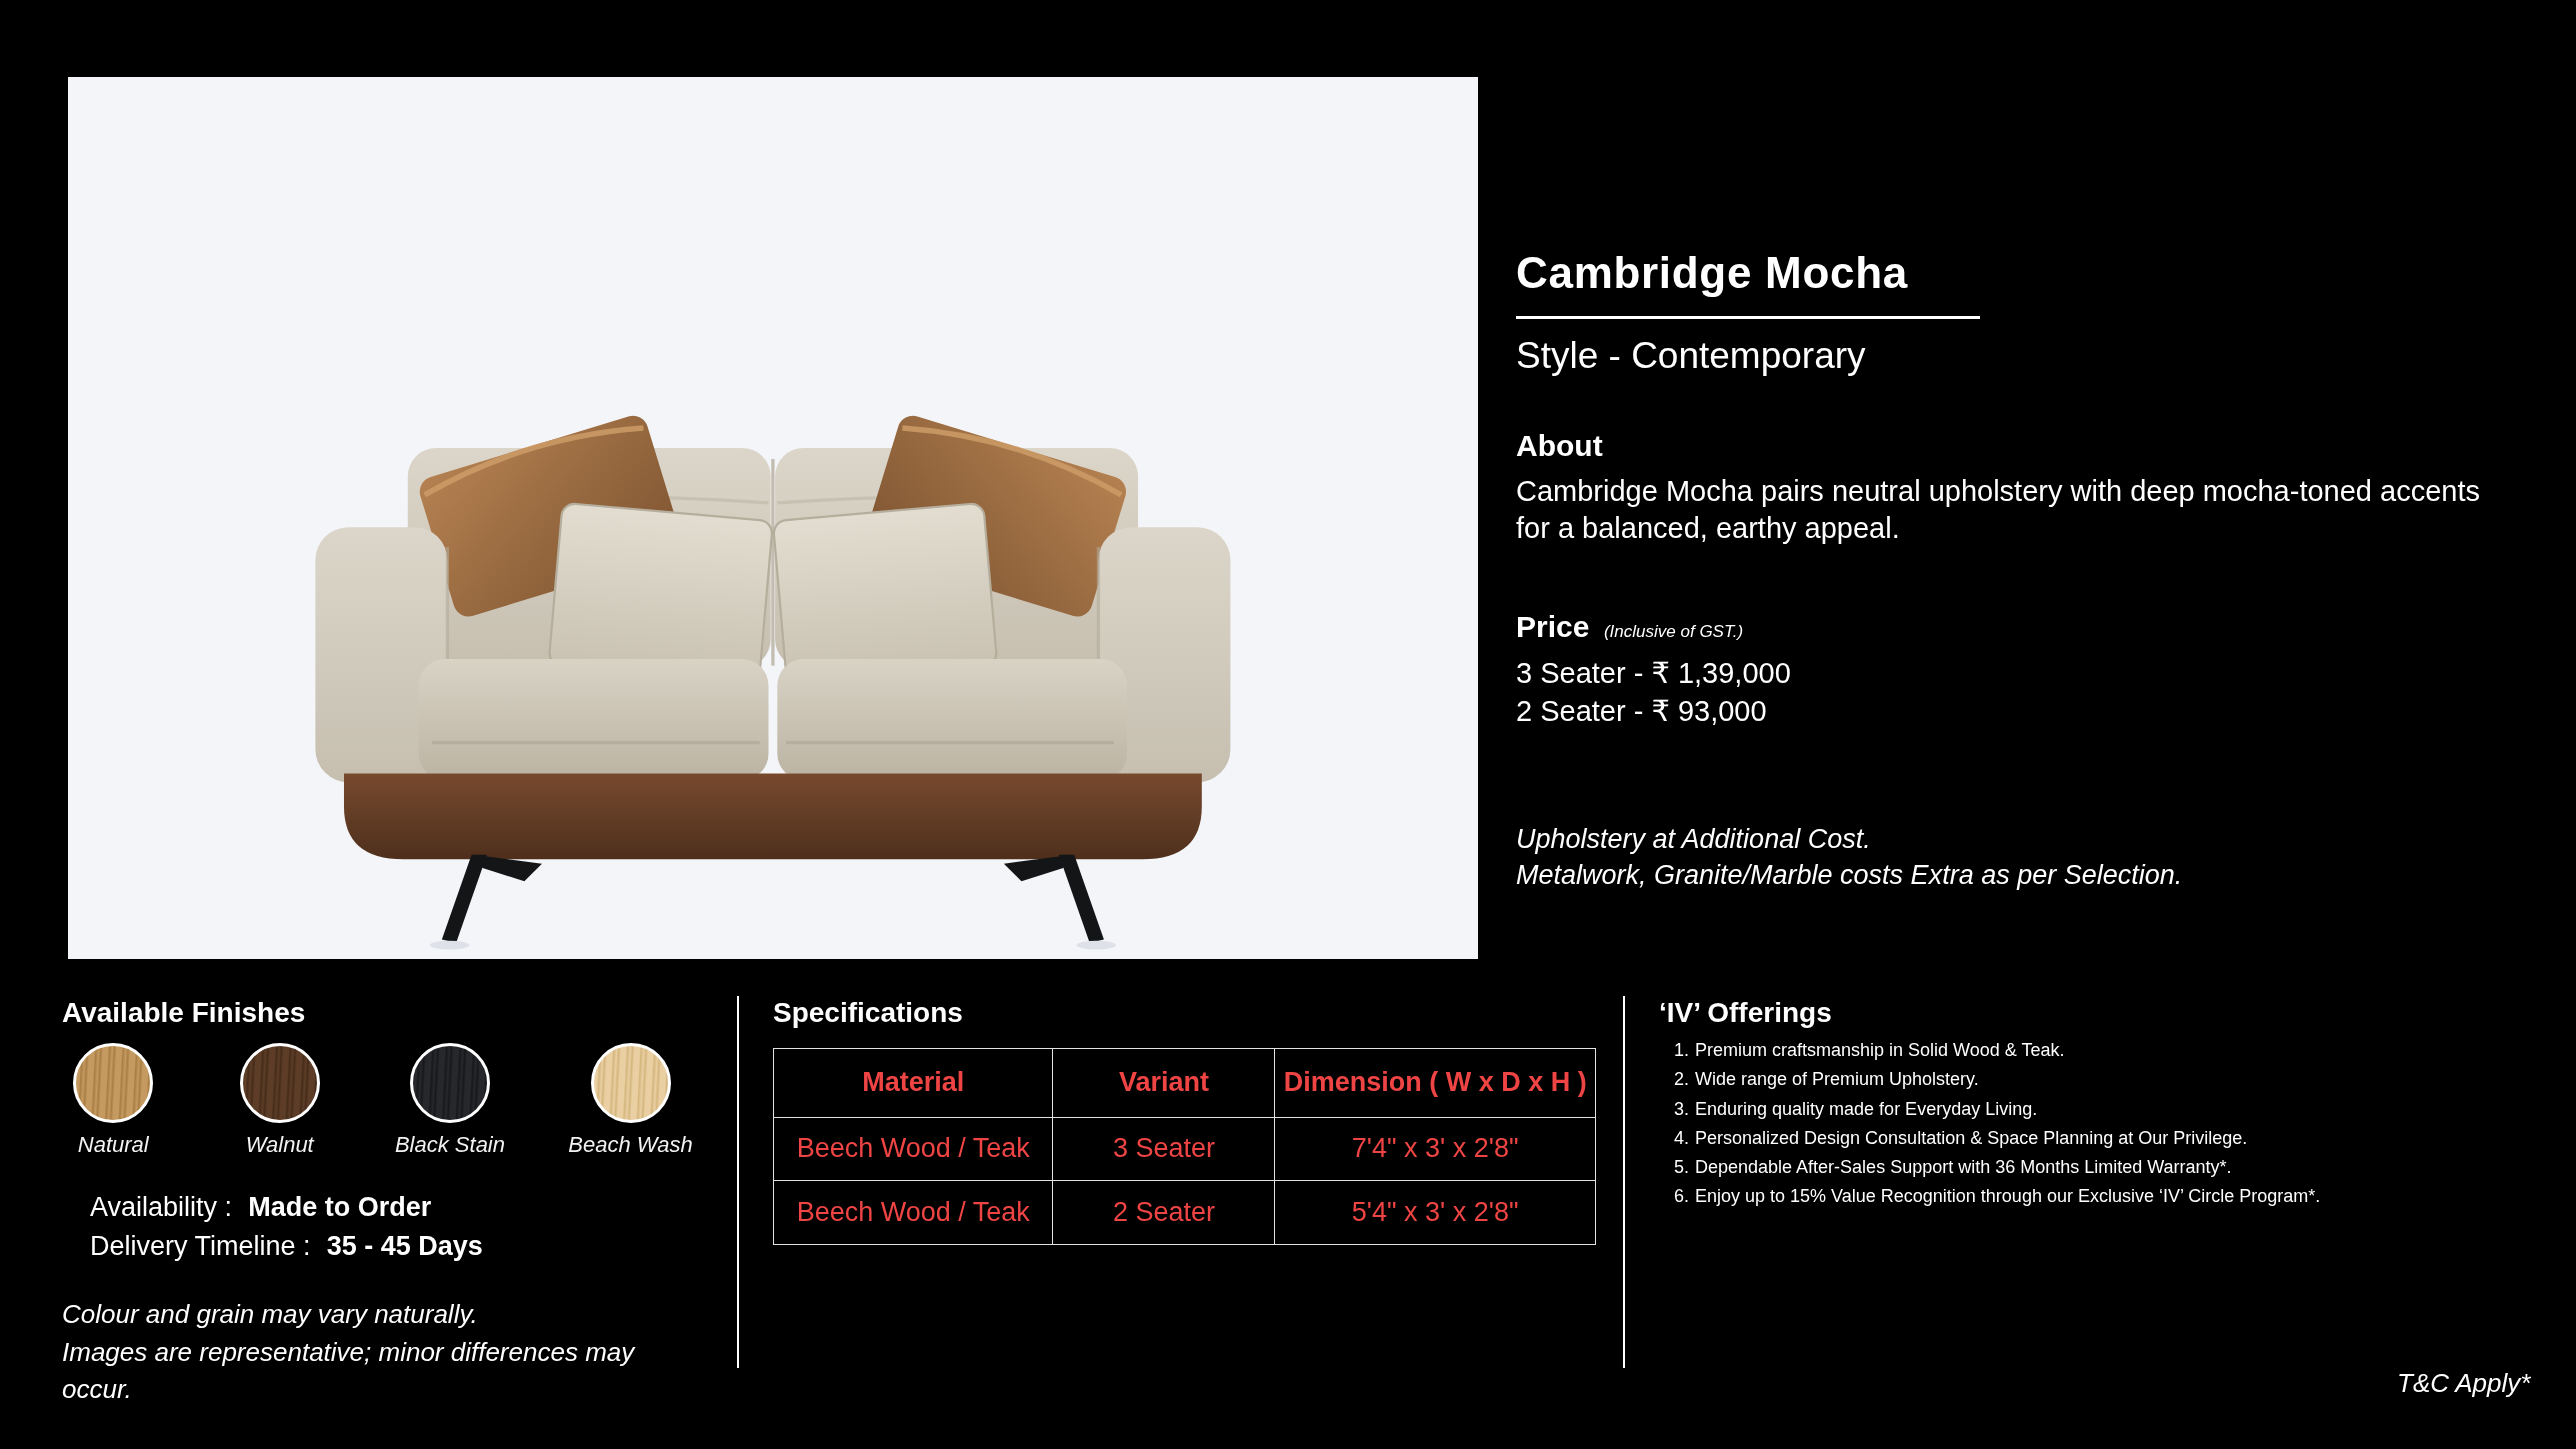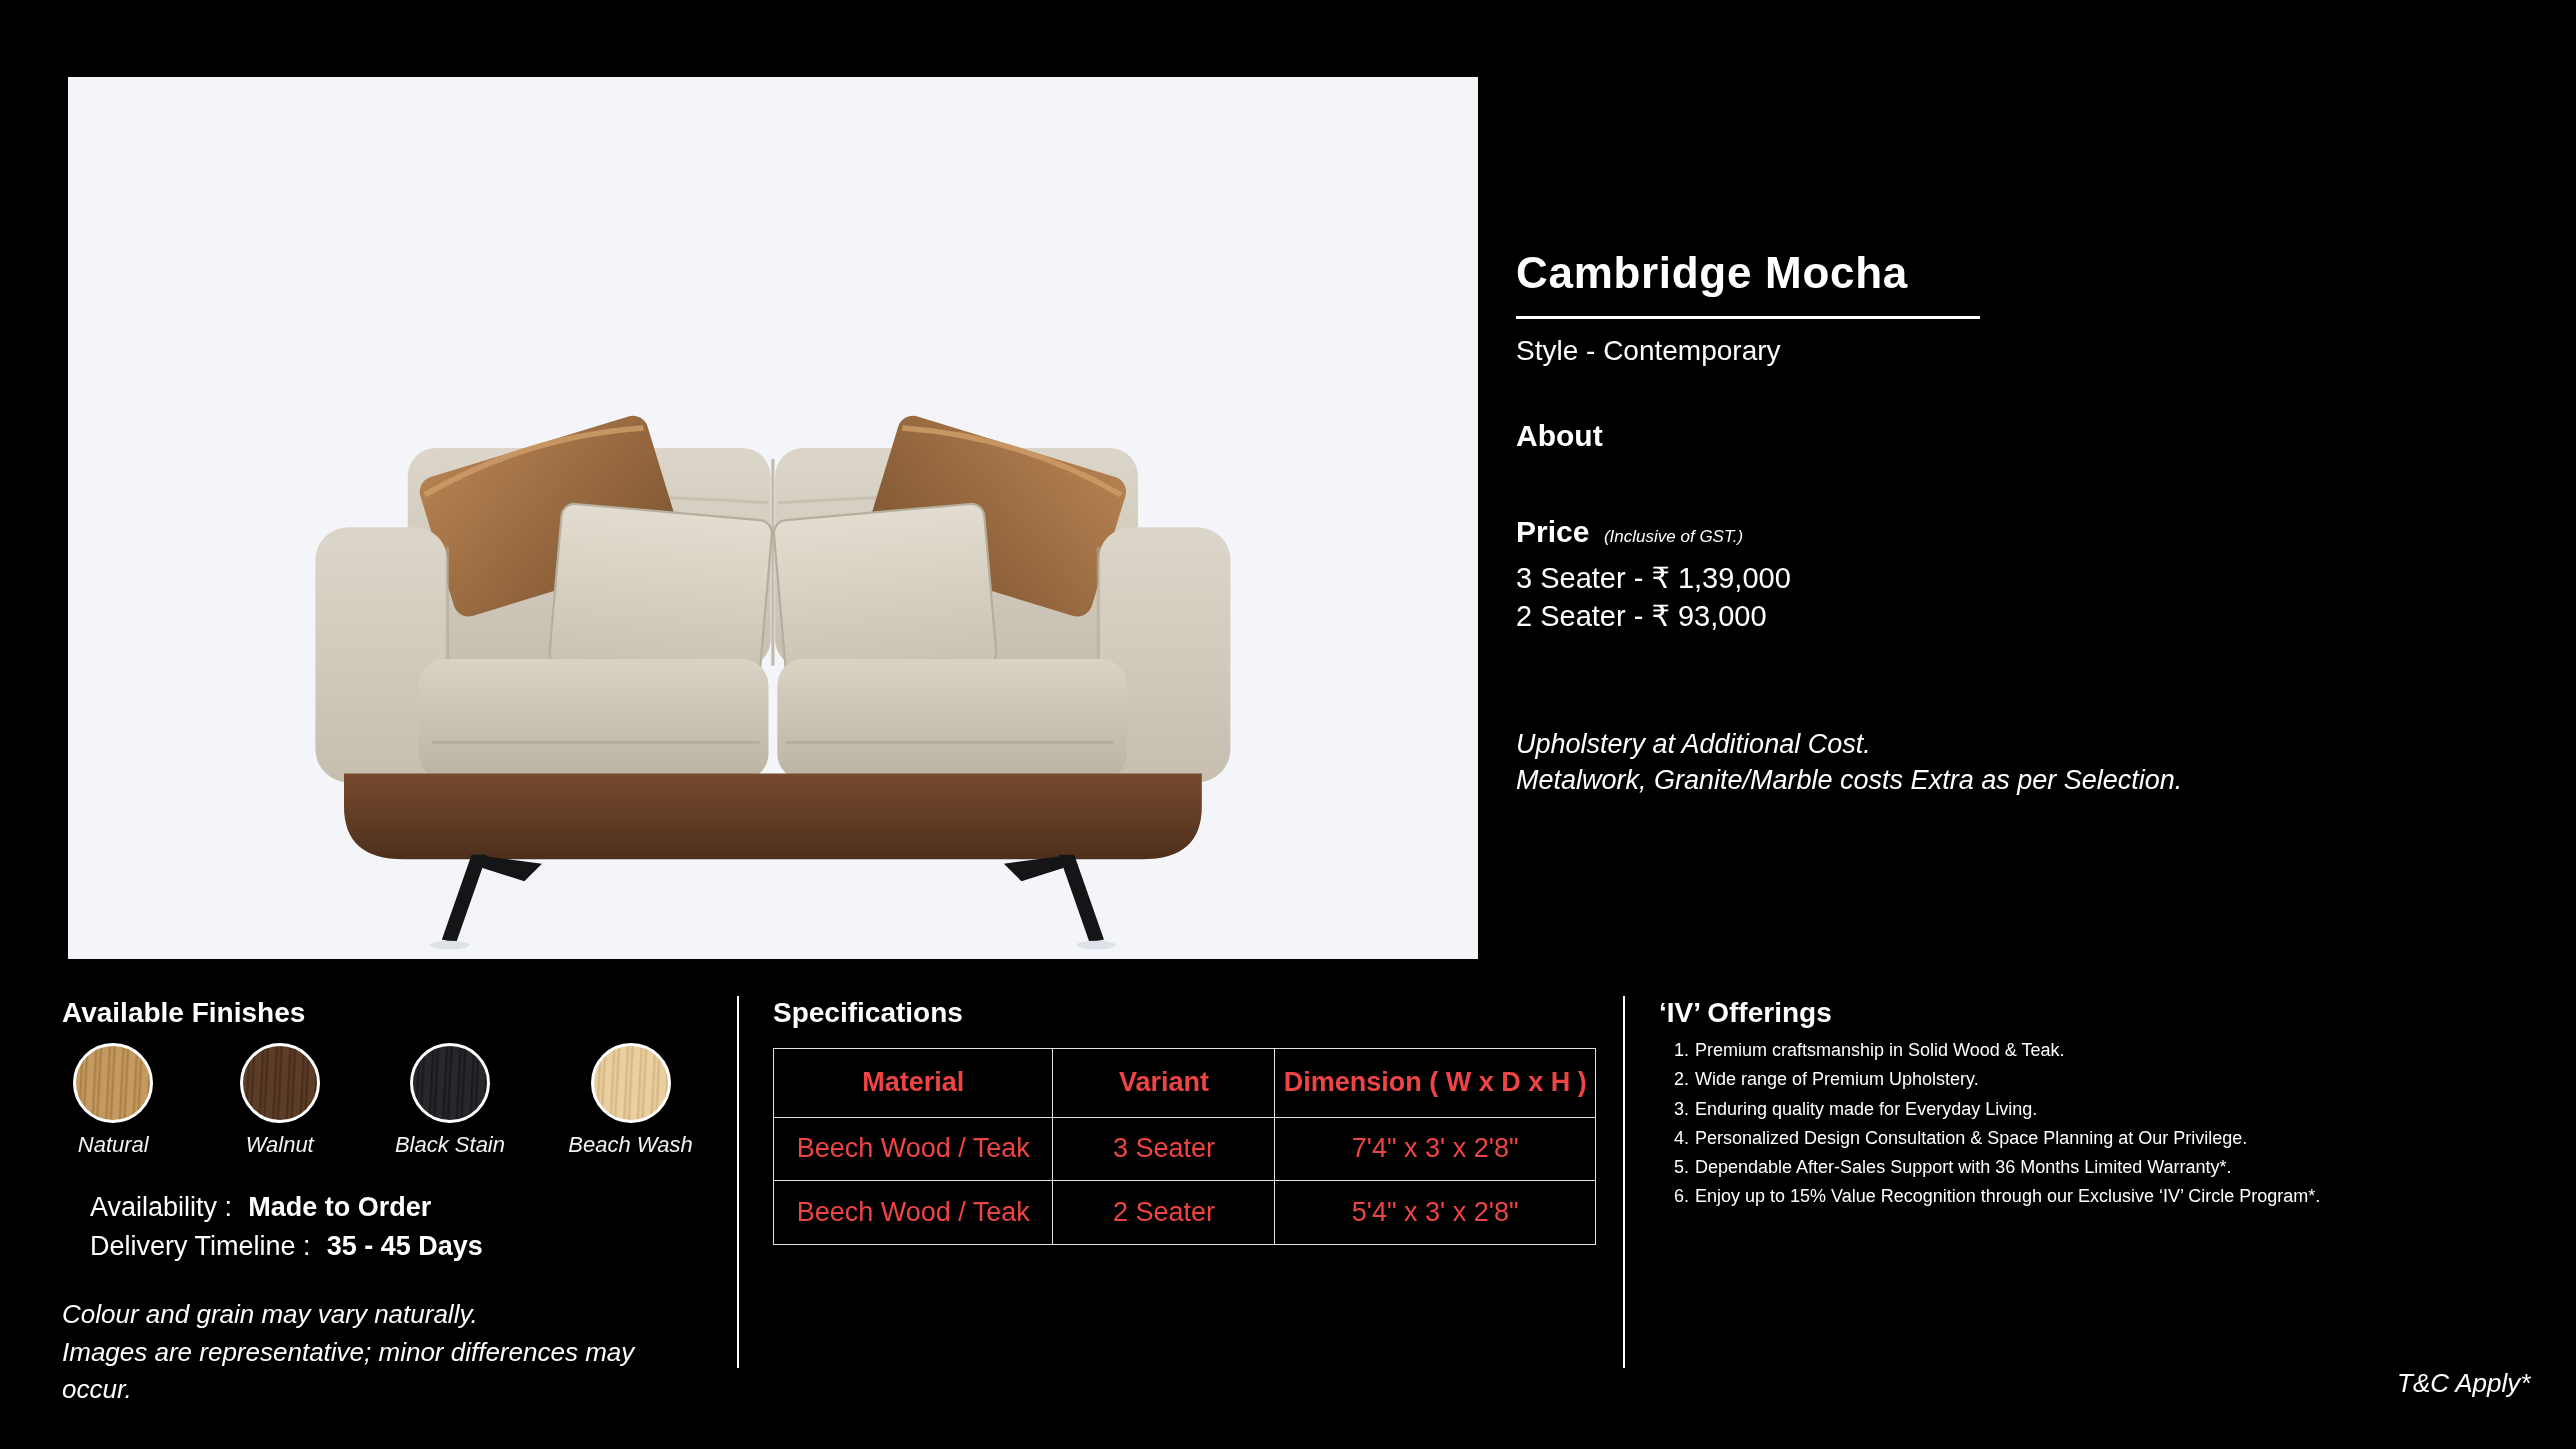--- a/index.html
+++ b/index.html
@@ -11,21 +11,21 @@
   
   .photo-panel{
     position:absolute;left:68px;top:77px;width:1410px;height:882px;
     background:#f4f5f9;overflow:hidden;
   }
   .photo-panel svg{position:absolute;left:11%;top:107px;width:78%;height:auto;}
   
   .details{position:absolute;left:1516px;top:249px;width:1023px;}
   .product-title{font-size:44px;font-weight:700;letter-spacing:0.7px;line-height:1.1;margin:0;}
   .title-underline{width:464px;height:2.9px;background:#fff;margin-top:18.6px;}
-  .style-line{font-size:28px;margin-top:15.7px;}
+  .style-line{font-size:37px;margin-top:15.7px;}
   .about-heading{font-size:30px;font-weight:700;margin-top:52px;}
   .about-text{font-size:29px;line-height:1.3;margin-top:10px;max-width:1002px;}
   .price-row{margin-top:62px;}
   .price-heading{font-size:30px;font-weight:700;}
   .price-note{font-size:17px;font-style:italic;margin-left:11.4px;}
   .price-lines{margin-top:10px;font-size:29px;line-height:1.32;}
   .cost-notes{margin-top:92px;font-size:27px;font-style:italic;line-height:1.32;}
   
   .section-heading{font-size:28px;font-weight:700;}
   .v-divider{position:absolute;width:2.1px;background:#fff;top:996px;height:372px;}
@@ -137,20 +137,21 @@
     <ellipse cx="794" cy="692" rx="18" ry="4" fill="#dfe1e9"></ellipse>
   </svg>
 </div>
 
 <div class="details">
   <h1 class="product-title">Cambridge Mocha</h1>
   <div class="title-underline"></div>
   <div class="style-line">Style - Contemporary</div>
 
   <div class="about-heading">About</div>
+  <div class="about-text">Cambridge Mocha pairs neutral upholstery with deep mocha-toned accents for a balanced, earthy appeal.</div>
 
   <div class="price-row">
     <span class="price-heading">Price</span>
     <span class="price-note">(Inclusive of GST.)</span>
   </div>
   <div class="price-lines">
     <div>3 Seater - ₹ 1,39,000</div>
     <div>2 Seater - ₹ 93,000</div>
   </div>
 

